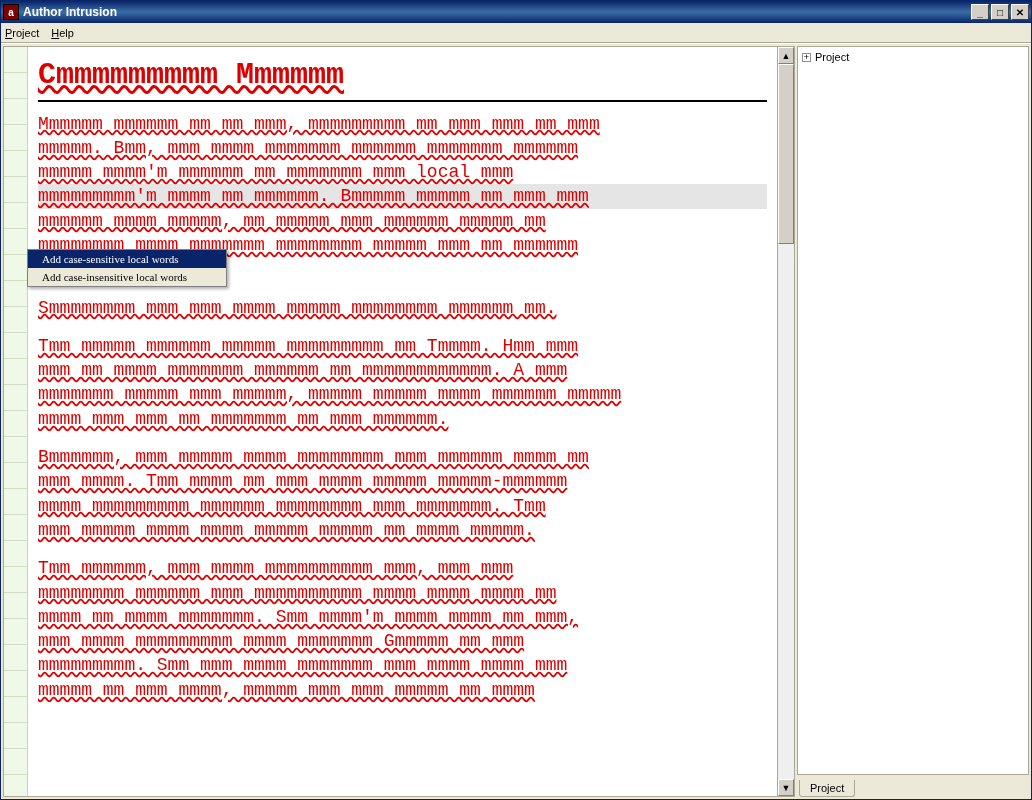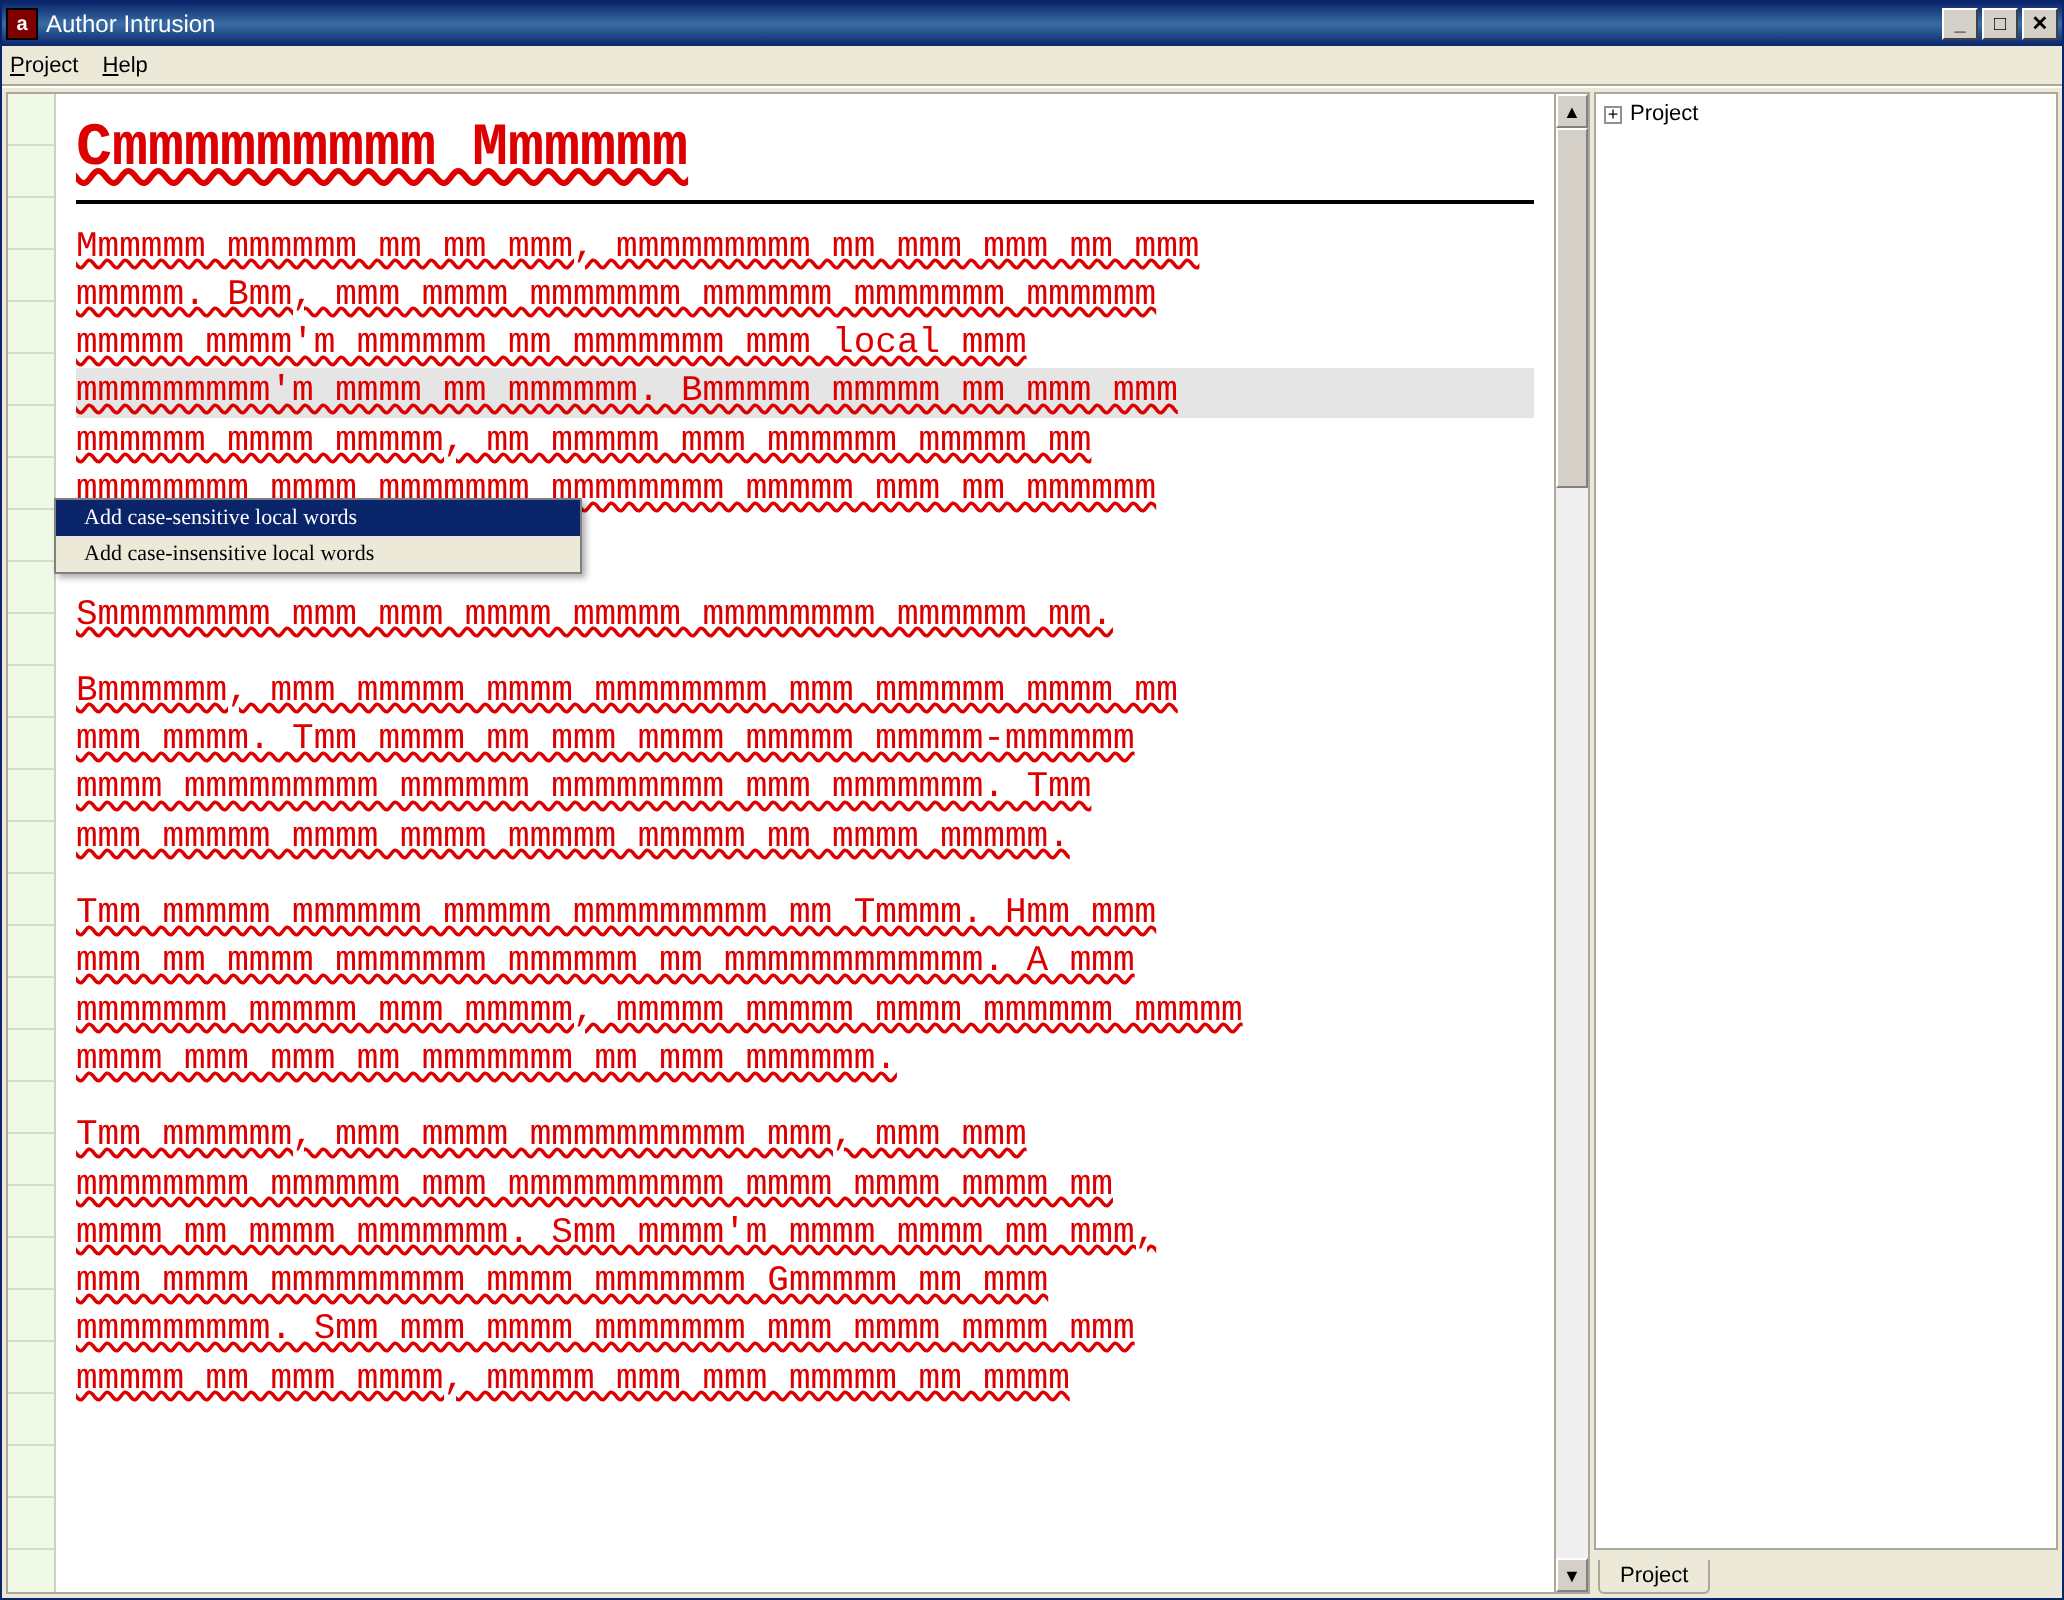--- a/index.html
+++ b/index.html
@@ -1,20 +1,20 @@
 <!DOCTYPE html>
 <html><head>
 <meta charset="utf-8">
 <style>
 * { box-sizing: border-box; margin: 0; padding: 0; }
 html, body { width: 1032px; height: 800px; overflow: hidden; font-family: Tahoma, sans-serif; font-size: 11px; }
 .win-outer { width: 1032px; height: 800px; border: 1px solid #0a246a; background: #ece9d8; display: flex; flex-direction: column; }
 .titlebar { height: 22px; background: linear-gradient(to bottom, #0a246a, #3a6ea5 50%, #0a246a); color: white; display: flex; align-items: center; padding: 0 2px; font-size: 12px; }
 .titlebar .app-icon { width: 16px; height: 16px; background: #800000; border: 1px solid #000; margin-right: 4px; display:flex;align-items:center;justify-content:center;color:#fff;font-weight:bold;font-size:10px;}
-.titlebar .title-text { flex: 1; font-weight: normal; }
+.titlebar .title-text { flex: 1; font-weight: bold; }
 .titlebar .win-btn { width: 18px; height: 16px; background: #d4d0c8; border: 1px solid #fff; border-right-color:#404040; border-bottom-color:#404040; margin-left: 2px; display:flex; align-items:center; justify-content:center; color:#000; font-weight:bold; font-family: Arial; font-size:10px;}
 .menubar { height: 20px; background: #ece9d8; border-bottom: 1px solid #aca899; display: flex; align-items: center; padding: 0 4px; gap: 12px; font-size: 11px; }
 .menubar .menu-item { text-decoration: underline; text-decoration-color: transparent; }
 .menubar .menu-item::first-letter { text-decoration: underline; }
 .client { flex: 1; display: flex; border-top: 1px solid #fff; }
 .editor-pane { flex: 1; display: flex; border: 1px solid #aca899; background: #fff; margin: 2px; position: relative; }
 .gutter { width: 24px; background: #f0f8e8; border-right: 1px solid #d0d0c0; }
 .gutter .gline { height: 26px; border-bottom: 1px solid #d0e0c0; }
 .text-area { flex: 1; padding: 8px 10px; font-family: "Courier New", monospace; font-size: 18px; color: #000; line-height: 1.35; overflow: hidden; }
 .text-area .heading { font-size: 30px; font-weight: bold; color: #d00; border-bottom: 2px solid #000; padding-bottom: 4px; margin-bottom: 10px; }
@@ -25,21 +25,21 @@
 .scrollbar-v { width: 17px; background: #ece9d8; border-left: 1px solid #aca899; display:flex; flex-direction:column; }
 .scrollbar-v .sb-btn { height: 17px; background:#d4d0c8; border:1px solid #fff; border-right-color:#808080; border-bottom-color:#808080; display:flex;align-items:center;justify-content:center;font-size:9px;}
 .scrollbar-v .sb-track { flex:1; background: #efefef; position:relative;}
 .scrollbar-v .sb-thumb { position:absolute; top:0; left:0; right:0; height:180px; background:#d4d0c8; border:1px solid #fff; border-right-color:#808080; border-bottom-color:#808080;}
 .side-pane { width: 232px; display: flex; flex-direction: column; margin: 2px 2px 2px 0; }
 .tree-panel { flex:1; background:#fff; border:1px solid #aca899; padding:4px; font-size:11px;}
 .tree-row { display:flex; align-items:center; gap:4px; }
 .expander { width:9px; height:9px; border:1px solid #919191; background:#fff; display:flex;align-items:center;justify-content:center; font-size:9px; line-height:1; color:#000;}
 .tab-strip { height: 22px; display:flex; align-items:flex-end; padding-left:2px;}
 .tab { background:#ece9d8; border:1px solid #aca899; border-top:none; border-radius:0 0 3px 3px; padding:2px 10px; font-size:11px;}
-.context-menu { position:absolute; left:23px; top:202px; width:264px; background:#ece9d8; border:1px solid #808080; box-shadow: 2px 2px 3px rgba(0,0,0,0.3); font-family: Tahoma; font-size:11px; z-index:10;}
+.context-menu { position:absolute; left:23px; top:202px; width:200px; background:#ece9d8; border:1px solid #808080; box-shadow: 2px 2px 3px rgba(0,0,0,0.3); font-family: Tahoma; font-size:11px; z-index:10;}
 .context-menu .cm-item { padding:3px 18px 3px 14px; white-space:nowrap;}
 .context-menu .cm-item.sel { background:#0a246a; color:#fff;}
 </style>
 </head>
 <body>
 
 <div class="win-outer">
   <div class="titlebar">
     <div class="app-icon">a</div>
     <div class="title-text">Author Intrusion</div>
@@ -97,31 +97,31 @@
           <span class="sq">mmmmmm mmmm mmmmm, mm mmmmm mmm mmmmmm mmmmm mm</span><br>
           <span class="sq">mmmmmmmm mmmm mmmmmmm mmmmmmmm mmmmm mmm mm mmmmmm</span><br>
           <span class="sq">mmmmmm mmmmmm.</span>
         </div>
 
         <div class="para">
           <span class="sq">Smmmmmmmm mmm mmm mmmm mmmmm mmmmmmmm mmmmmm mm.</span>
         </div>
 
         <div class="para">
+          <span class="sq">Tmm mmmmm mmmmmm mmmmm mmmmmmmmm mm Tmmmm. Hmm mmm</span><br>
+          <span class="sq">mmm mm mmmm mmmmmmm mmmmmm mm mmmmmmmmmmmm. A mmm</span><br>
+          <span class="sq">mmmmmmm mmmmm mmm mmmmm, mmmmm mmmmm mmmm mmmmmm mmmmm</span><br>
+          <span class="sq">mmmm mmm mmm mm mmmmmmm mm mmm mmmmmm.</span>
+        </div>
+
+        <div class="para">
           <span class="sq">Bmmmmmm, mmm mmmmm mmmm mmmmmmmm mmm mmmmmm mmmm mm</span><br>
           <span class="sq">mmm mmmm. Tmm mmmm mm mmm mmmm mmmmm mmmmm-mmmmmm</span><br>
           <span class="sq">mmmm mmmmmmmmm mmmmmm mmmmmmmm mmm mmmmmmm. Tmm</span><br>
           <span class="sq">mmm mmmmm mmmm mmmm mmmmm mmmmm mm mmmm mmmmm.</span>
-        </div>
-
-        <div class="para">
-          <span class="sq">Tmm mmmmm mmmmmm mmmmm mmmmmmmmm mm Tmmmm. Hmm mmm</span><br>
-          <span class="sq">mmm mm mmmm mmmmmmm mmmmmm mm mmmmmmmmmmmm. A mmm</span><br>
-          <span class="sq">mmmmmmm mmmmm mmm mmmmm, mmmmm mmmmm mmmm mmmmmm mmmmm</span><br>
-          <span class="sq">mmmm mmm mmm mm mmmmmmm mm mmm mmmmmm.</span>
         </div>
 
         <div class="para">
           <span class="sq">Tmm mmmmmm, mmm mmmm mmmmmmmmmm mmm, mmm mmm</span><br>
           <span class="sq">mmmmmmmm mmmmmm mmm mmmmmmmmmm mmmm mmmm mmmm mm</span><br>
           <span class="sq">mmmm mm mmmm mmmmmmm. Smm mmmm'm mmmm mmmm mm mmm,</span><br>
           <span class="sq">mmm mmmm mmmmmmmmm mmmm mmmmmmm Gmmmmm mm mmm</span><br>
           <span class="sq">mmmmmmmmm. Smm mmm mmmm mmmmmmm mmm mmmm mmmm mmm</span><br>
           <span class="sq">mmmmm mm mmm mmmm, mmmmm mmm mmm mmmmm mm mmmm</span>
         </div>

